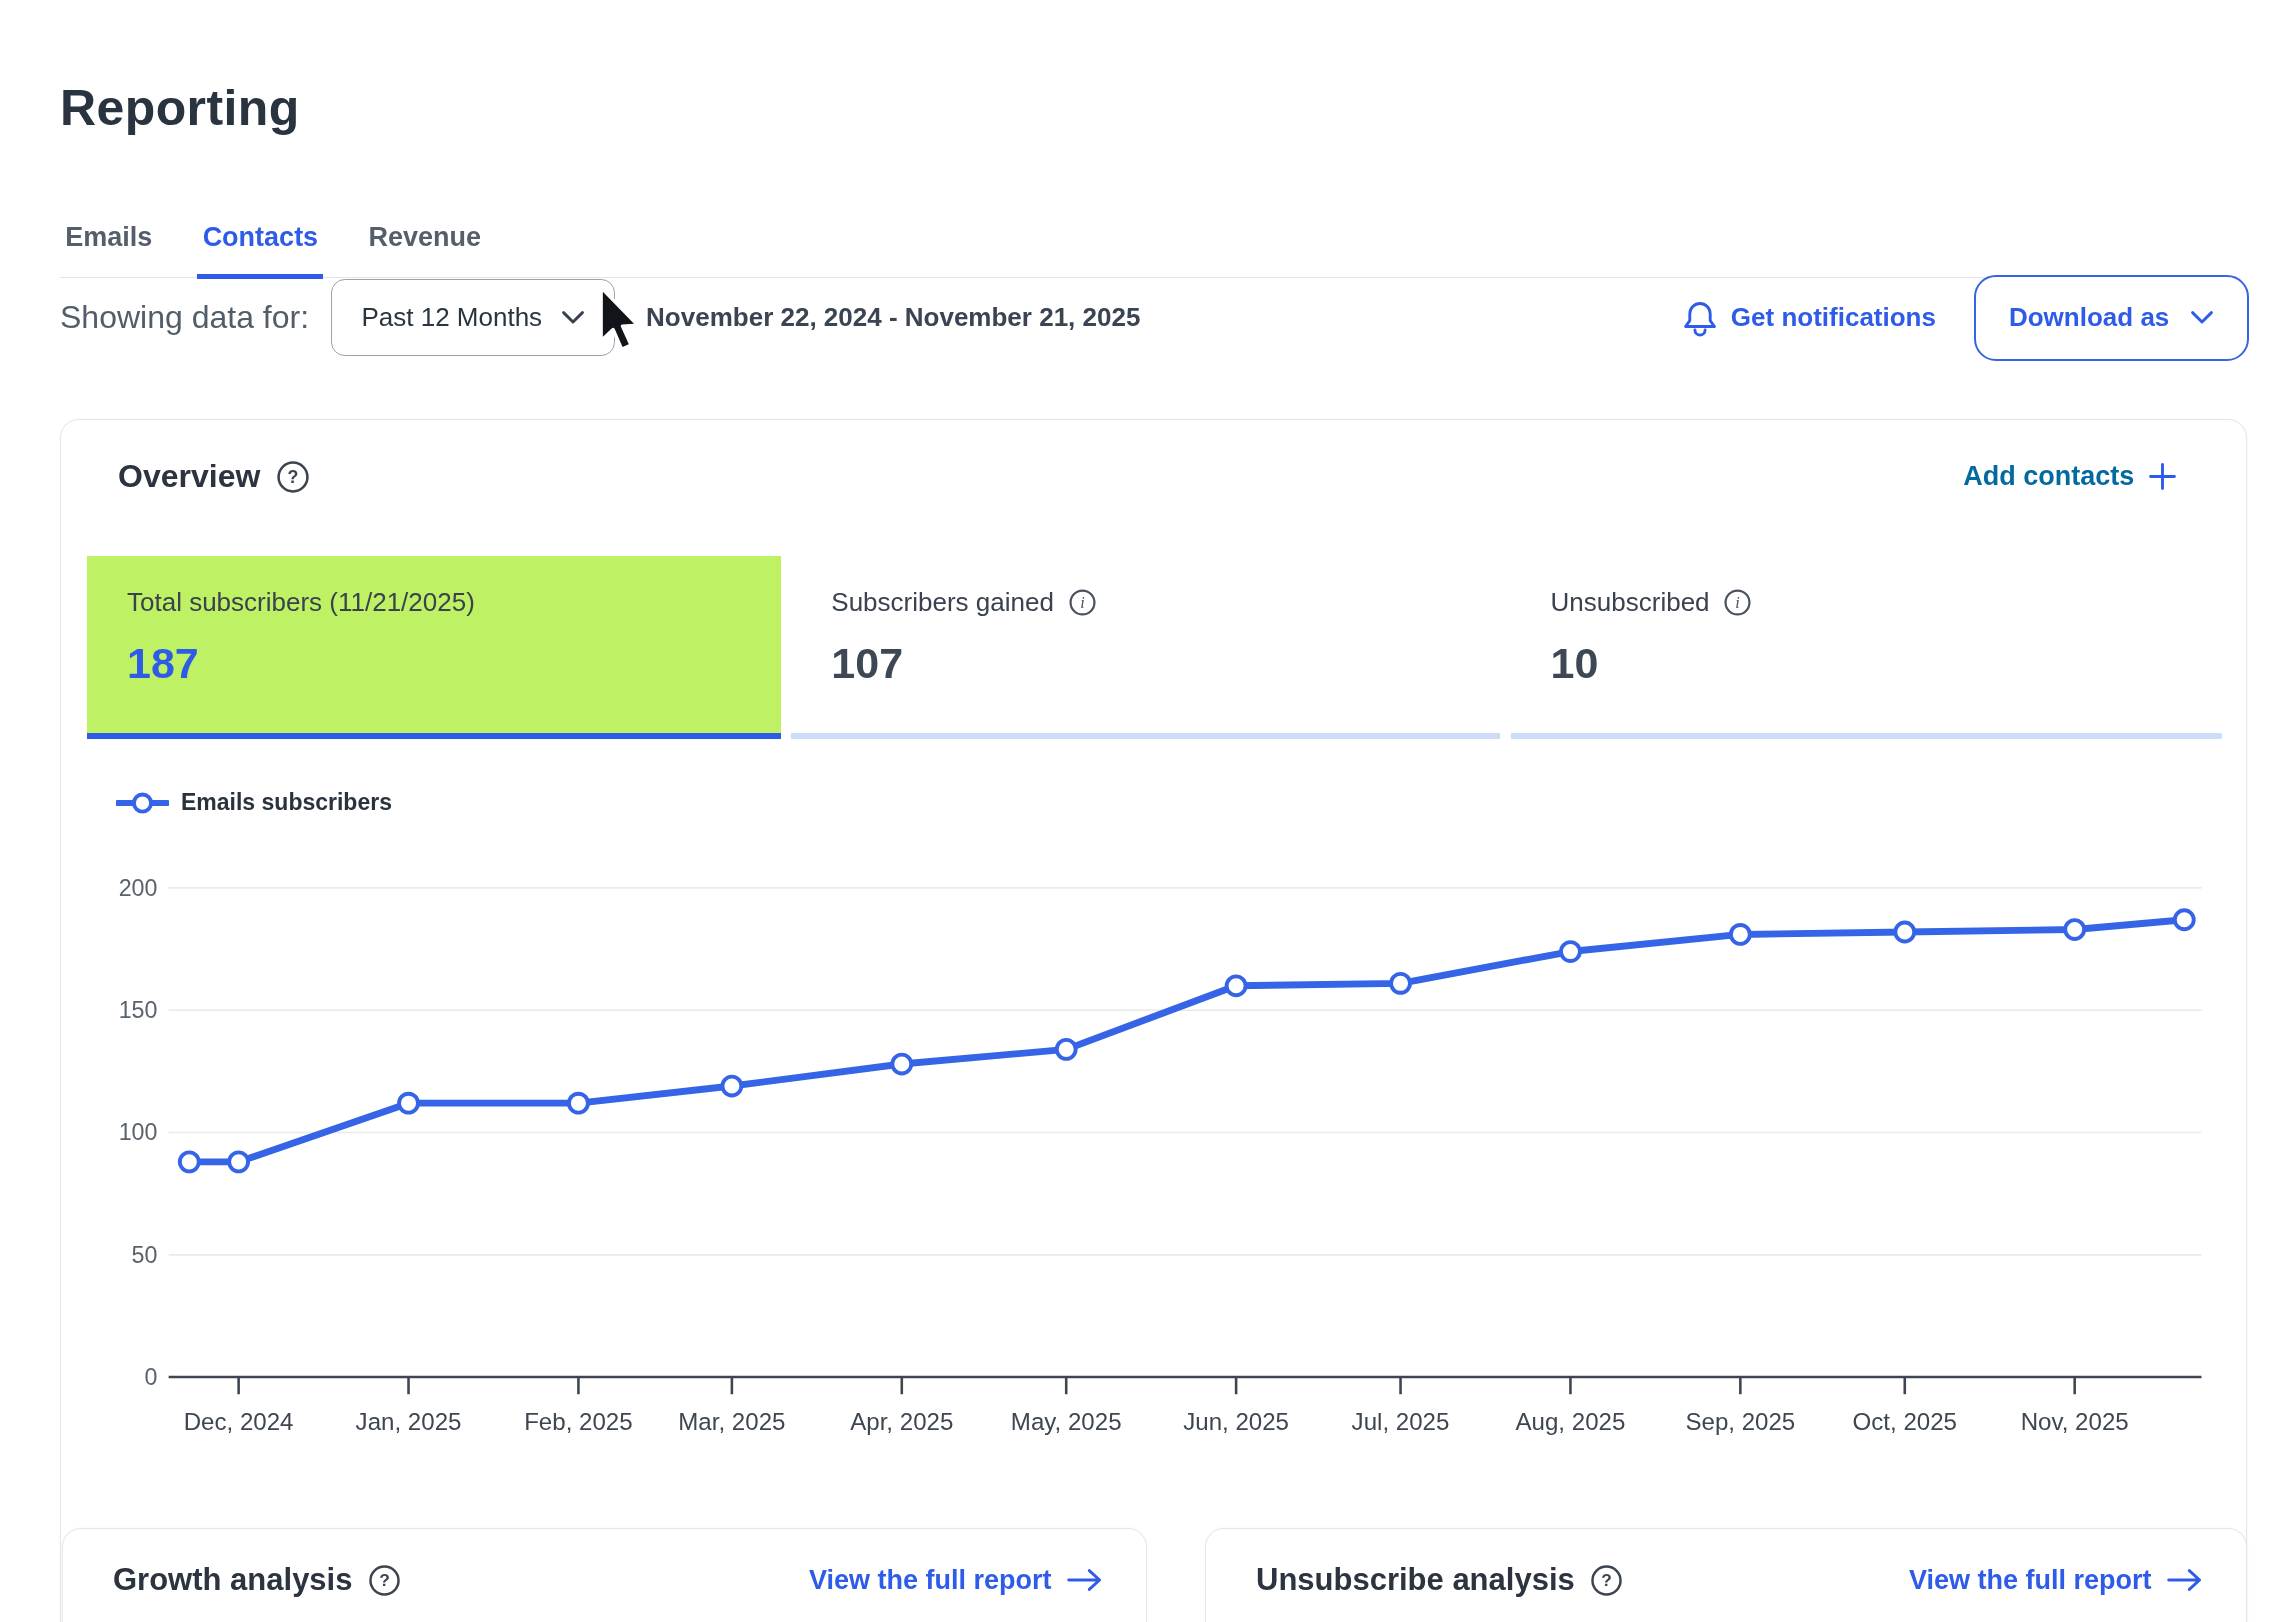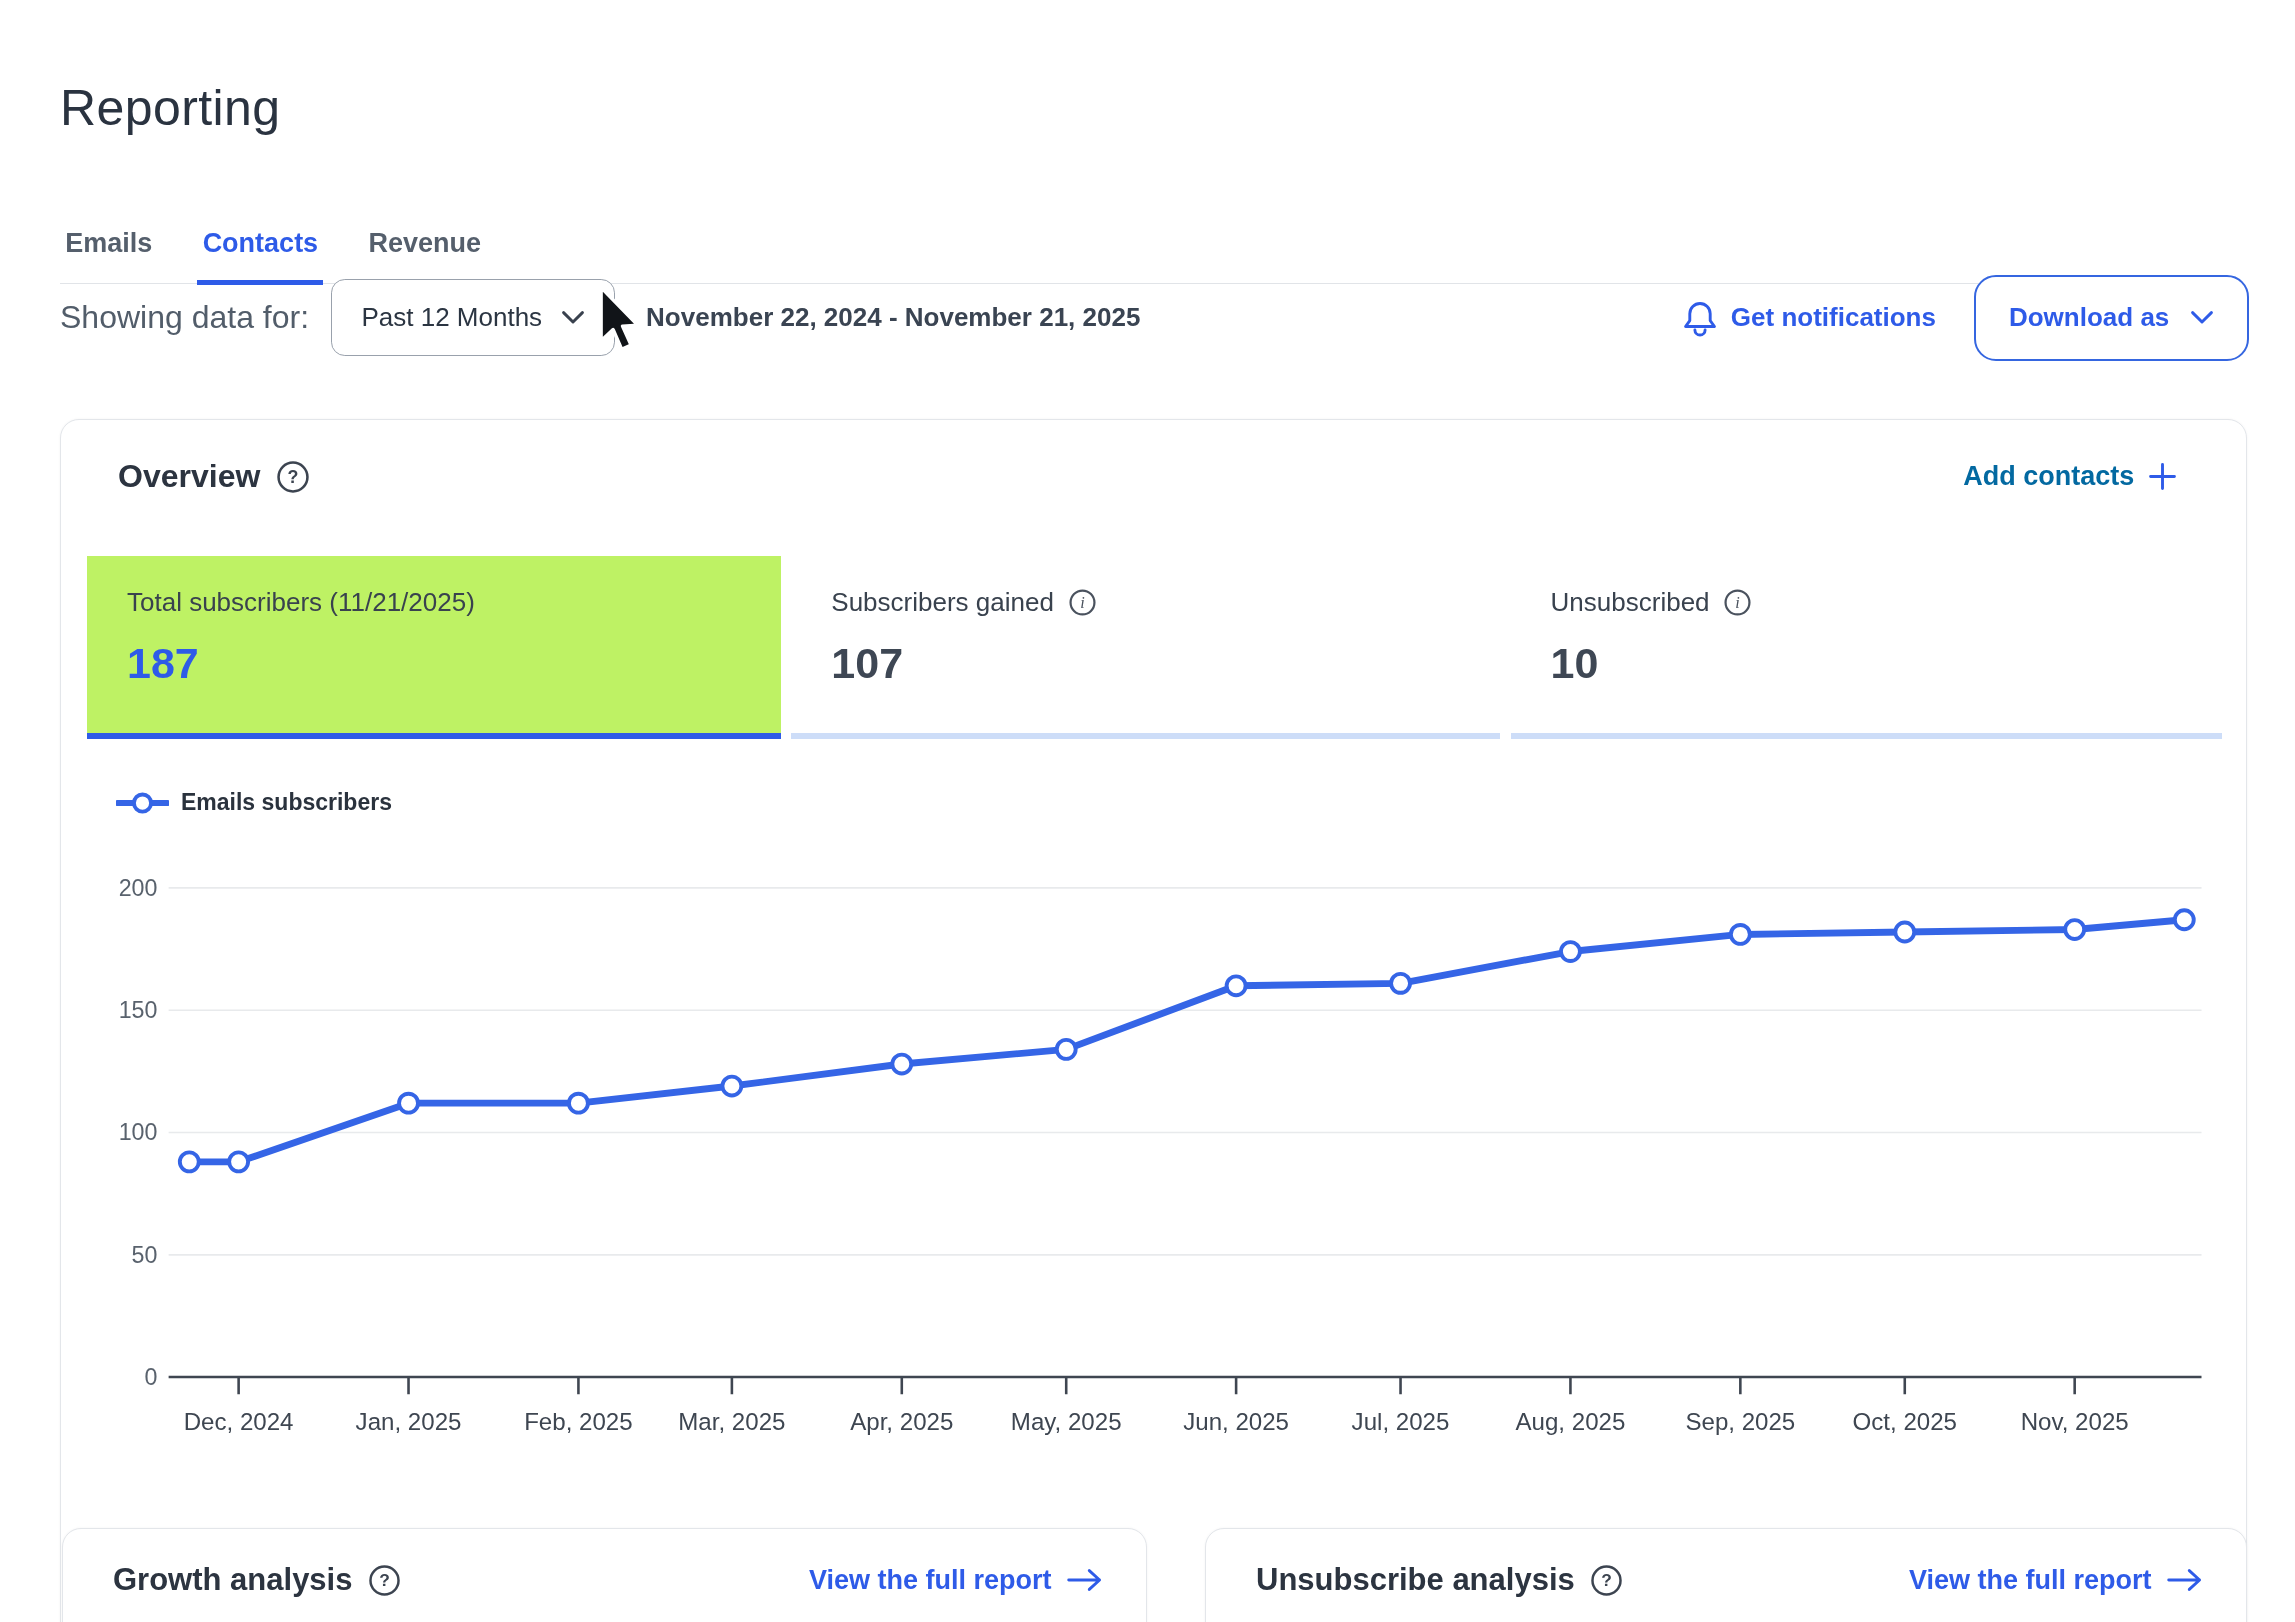--- a/index.html
+++ b/index.html
@@ -4,23 +4,23 @@
 <style>
   * { margin:0; padding:0; box-sizing:border-box; }
   html,body { background:#ffffff; }
   body {
     width:2295px; height:1622px; position:relative; overflow:hidden;
     font-family:"Liberation Sans", sans-serif; color:#2c3542;
   }
   .page { position:absolute; inset:0; }
 
   
-  .title { position:absolute; left:60px; top:79px; font-size:50px; font-weight:400; color:#2a3340; letter-spacing:0.4px; }
-
-  .tabbar { position:absolute; left:60px; top:228px; width:2175px; border-bottom:1.7px solid #e1e4e8; display:flex; gap:40px;text-align:right; }
+  .title { position:absolute; left:60px; top:79px; font-size:50px; font-weight:700; color:#2a3340; letter-spacing:0.4px; }
+
+  .tabbar { position:absolute; left:60px; top:222px; width:2175px; border-bottom:1.7px solid #e1e4e8; display:flex; gap:40px;text-align:right; }
   .tab { font-size:27px; font-weight:700; color:#555f6c; padding:0 5.2px 20.7px 5.2px; border-bottom:5.2px solid transparent; margin-bottom:-1.7px; cursor:pointer; }
   .tab.active { color:#2e5be8; border-bottom-color:#2e5be8; }
 
   
   .controls { position:absolute; left:60px; right:46px; top:276px; height:83px; display:flex; align-items:center; }
   .showing-label { font-size:32px; color:#525d6a; }
   .select-btn {
     margin-left:22.4px; height:77px; border:1.7px solid #99a1ac; border-radius:13.8px; background:#fff;
     display:flex; align-items:center; gap:19px; padding:0 29px; font-size:26px; color:#2b3542; cursor:pointer;
   }

